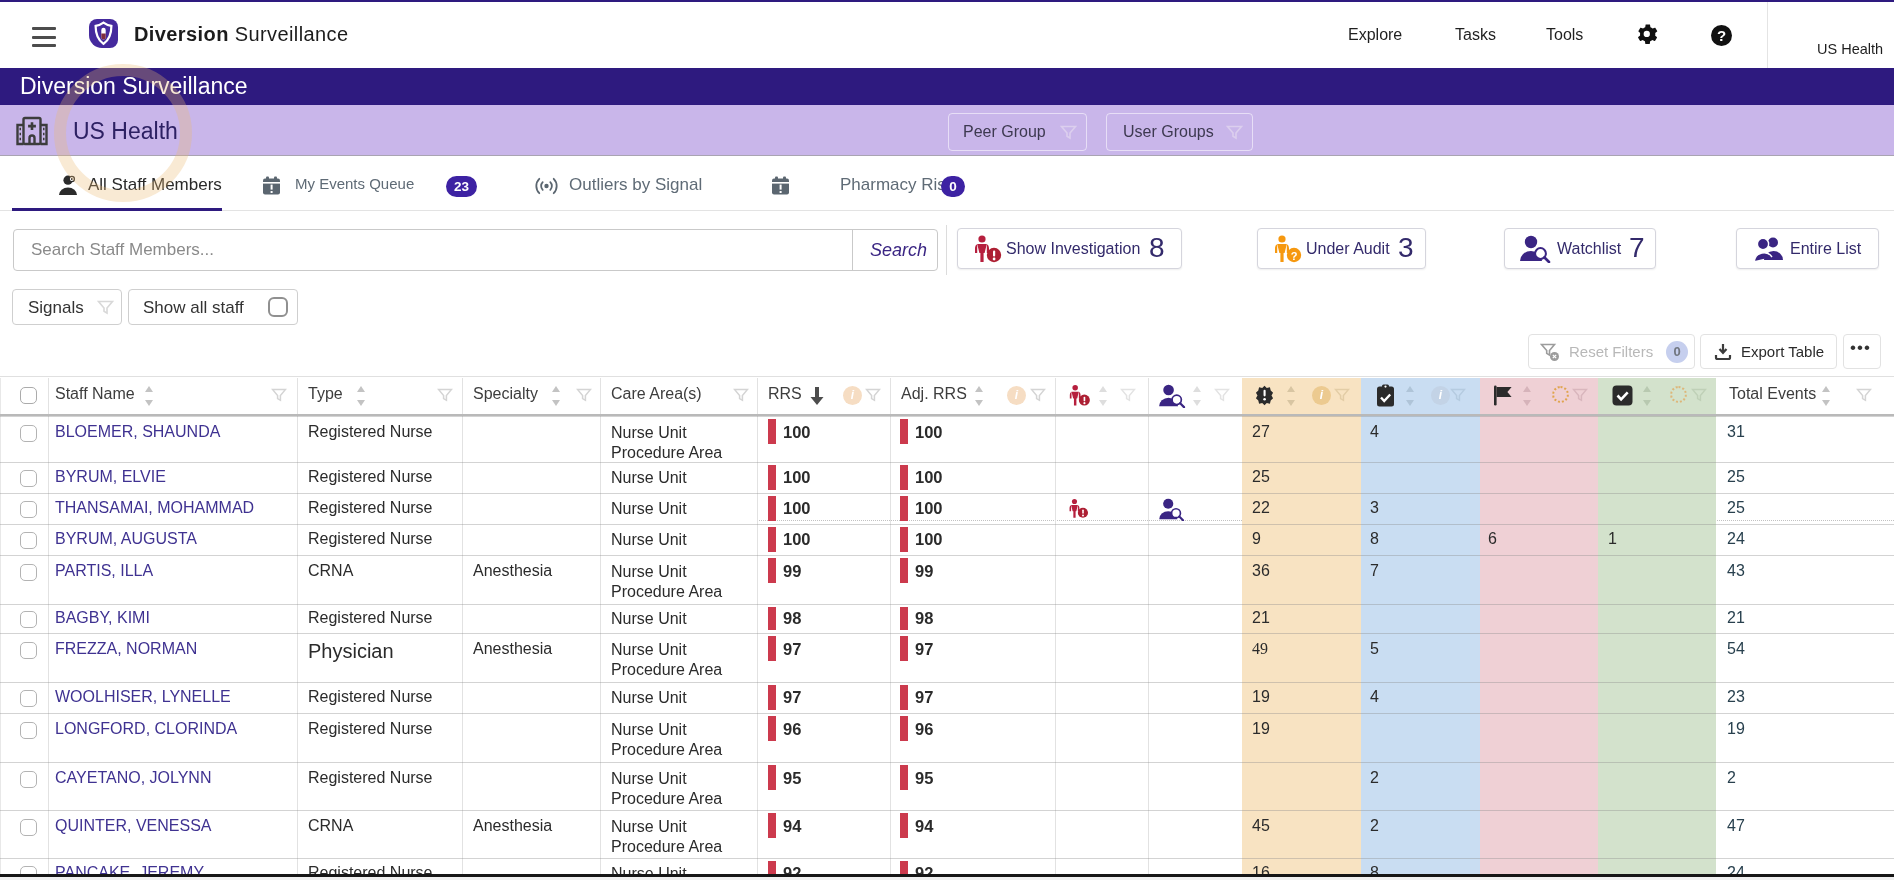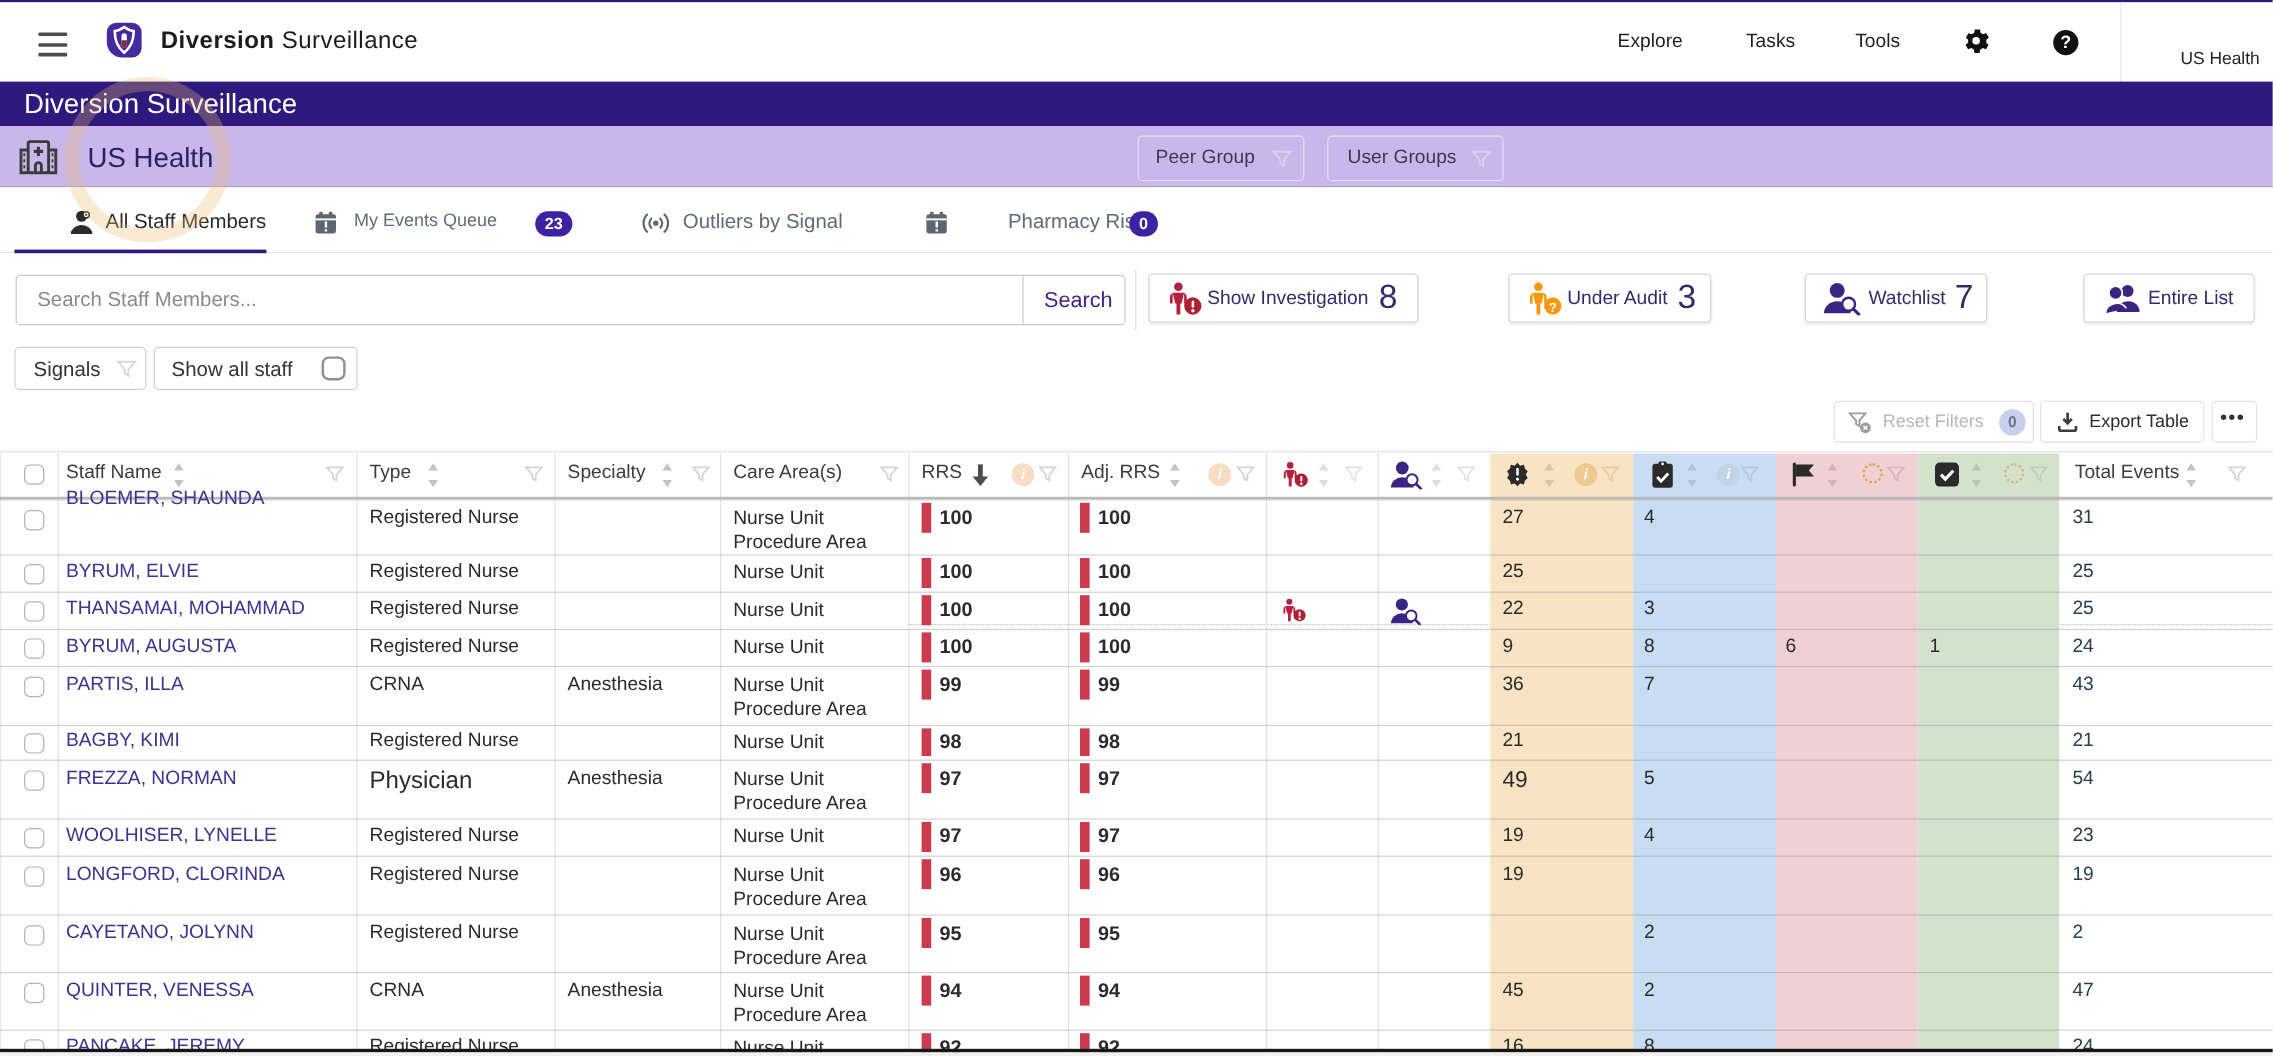--- a/index.html
+++ b/index.html
@@ -114,21 +114,21 @@
     <rect x="8.6" y="8.6" width="2" height="5" fill="#fff"></rect>
         <rect x="8.6" y="15" width="2" height="2" fill="#fff"></rect>
   </svg>
   <div class="abs" style="left:840px;top:19px;font-size:17px;color:#5f6b76;">Pharmacy Risks</div>
   <div class="abs" style="left:941px;top:20px;width:24px;height:21px;background:#3D22A3;border-radius:11px;color:#fff;font-size:13.5px;font-weight:bold;text-align:center;line-height:21px;">0</div>
 </div>
 
 <div class="abs" style="left:13px;top:229px;width:925px;height:42px;border:1px solid #c9c9c9;border-radius:4px;background:#fff;">
   <div class="abs" style="left:17px;top:10px;font-size:17px;color:#8a8a8a;">Search Staff Members...</div>
   <div class="abs" style="left:838px;top:0;width:1px;height:40px;background:#c9c9c9;"></div>
-  <div class="abs" style="left:856px;top:10px;font-size:18px;color:#3A2583;">Search</div>
+  <div class="abs" style="left:856px;top:10px;font-size:18px;color:#3A2583;font-style:italic;">Search</div>
 </div>
 <div class="abs" style="left:946px;top:225px;width:1px;height:50px;background:#dcdcdc;"></div>
 
 <div class="abs" style="left:957px;top:228px;width:225px;height:41px;border:1px solid #d5d5dd;border-radius:4px;background:#fff;box-shadow:0 1px 2px rgba(0,0,0,0.07);">
   <svg class="abs" style="left:12px;top:6px;" width="34" height="28" viewBox="0 0 34 28">
     <circle cx="12" cy="4" r="3.6" fill="#b61f3e"></circle>
     <path d="M7.2 9 h9.6 l-2.2 9 h-1 v9 h-3.2 v-9 h-1 z" fill="#b61f3e"></path>
     <path d="M7.2 9 a4.5 4.5 0 0 0 -2.2 4 v5 h2.2 z M16.8 9 a4.5 4.5 0 0 1 2.2 4 v5 h-2.2 z" fill="#b61f3e"></path>
     <circle cx="24" cy="20" r="7.2" fill="#ad1f33"></circle>
     <rect x="23" y="15.5" width="2.2" height="6" rx="1.1" fill="#fff"></rect>
@@ -344,21 +344,21 @@
 <svg class="abs" style="left:1820px;top:8px;" width="12" height="22" viewBox="0 0 12 22">
 <path d="M6 1 L10 7 H2 Z" fill="#c3c3c3"></path>
         <path d="M6 21 L2 15 H10 Z" fill="#c3c3c3"></path>
       </svg>
 <svg class="abs" style="left:1856px;top:11px;" width="16" height="15" viewBox="0 0 17 16">
         <path d="M1.5 1.5 h14 l-5.5 6.6 v5 l-3 -1.8 v-3.2 z" fill="none" stroke="#d4d4d4" stroke-width="1.6"></path>
       </svg>
 <div class="abs" style="left:0;top:37px;width:1894px;height:2px;background:#b9b9b9;"></div>
 <div class="abs" style="left:0;top:39px;width:1894px;height:1px;background:rgba(140,140,140,0.38);"></div>
 <div class="abs" style="left:20px;top:48px;width:17px;height:17px;border:1.5px solid #b3b3b3;border-radius:5px;background:#fff;"></div>
-<div class="abs" style="left:55px;top:30px;font-size:16px;color:#3F3291;">BLOEMER, SHAUNDA</div>
+<div class="abs" style="left:55px;top:46px;font-size:16px;color:#3F3291;">BLOEMER, SHAUNDA</div>
 <div class="abs" style="left:308px;top:46px;font-size:16px;color:#2b2b2b;">Registered Nurse</div>
 <div class="abs" style="left:611px;top:46px;font-size:16px;color:#2b2b2b;line-height:19.5px;">Nurse Unit<br>Procedure Area</div>
 <div class="abs" style="left:768px;top:42px;width:8px;height:25px;background:#CC3A4D;"></div>
 <div class="abs" style="left:783px;top:46px;font-size:16.5px;font-weight:bold;color:#2b2b2b;">100</div>
 <div class="abs" style="left:900px;top:42px;width:8px;height:25px;background:#CC3A4D;"></div>
 <div class="abs" style="left:915px;top:46px;font-size:16.5px;font-weight:bold;color:#2b2b2b;">100</div>
 <div class="abs" style="left:1252px;top:46px;font-size:16px;color:#2b2b2b;">27</div>
 <div class="abs" style="left:1370px;top:46px;font-size:16px;color:#2b2b2b;">4</div>
 <div class="abs" style="left:1727px;top:46px;font-size:16px;color:#28404e;">31</div>
 <div class="abs" style="left:0;top:85px;width:1894px;height:1px;background:rgba(140,140,140,0.38);"></div>
@@ -439,21 +439,21 @@
 <div class="abs" style="left:0;top:256px;width:1894px;height:1px;background:rgba(140,140,140,0.38);"></div>
 <div class="abs" style="left:20px;top:265px;width:17px;height:17px;border:1.5px solid #b3b3b3;border-radius:5px;background:#fff;"></div>
 <div class="abs" style="left:55px;top:263px;font-size:16px;color:#3F3291;">FREZZA, NORMAN</div>
 <div class="abs" style="left:308px;top:263px;font-size:20px;color:#2b2b2b;">Physician</div>
 <div class="abs" style="left:473px;top:263px;font-size:16px;color:#2b2b2b;">Anesthesia</div>
 <div class="abs" style="left:611px;top:263px;font-size:16px;color:#2b2b2b;line-height:19.5px;">Nurse Unit<br>Procedure Area</div>
 <div class="abs" style="left:768px;top:259px;width:8px;height:25px;background:#CC3A4D;"></div>
 <div class="abs" style="left:783px;top:263px;font-size:16.5px;font-weight:bold;color:#2b2b2b;">97</div>
 <div class="abs" style="left:900px;top:259px;width:8px;height:25px;background:#CC3A4D;"></div>
 <div class="abs" style="left:915px;top:263px;font-size:16.5px;font-weight:bold;color:#2b2b2b;">97</div>
-<div class="abs" style="left:1252px;top:263px;font-size:19px;color:#2b2b2b;">49</div>
+<div class="abs" style="left:1252px;top:263px;font-size:16px;color:#2b2b2b;font-family:Liberation Serif, serif;">49</div>
 <div class="abs" style="left:1370px;top:263px;font-size:16px;color:#2b2b2b;">5</div>
 <div class="abs" style="left:1727px;top:263px;font-size:16px;color:#28404e;">54</div>
 <div class="abs" style="left:0;top:305px;width:1894px;height:1px;background:rgba(140,140,140,0.38);"></div>
 <div class="abs" style="left:20px;top:313px;width:17px;height:17px;border:1.5px solid #b3b3b3;border-radius:5px;background:#fff;"></div>
 <div class="abs" style="left:55px;top:311px;font-size:16px;color:#3F3291;">WOOLHISER, LYNELLE</div>
 <div class="abs" style="left:308px;top:311px;font-size:16px;color:#2b2b2b;">Registered Nurse</div>
 <div class="abs" style="left:611px;top:311px;font-size:16px;color:#2b2b2b;line-height:19.5px;">Nurse Unit</div>
 <div class="abs" style="left:768px;top:308px;width:8px;height:25px;background:#CC3A4D;"></div>
 <div class="abs" style="left:783px;top:311px;font-size:16.5px;font-weight:bold;color:#2b2b2b;">97</div>
 <div class="abs" style="left:900px;top:308px;width:8px;height:25px;background:#CC3A4D;"></div>

